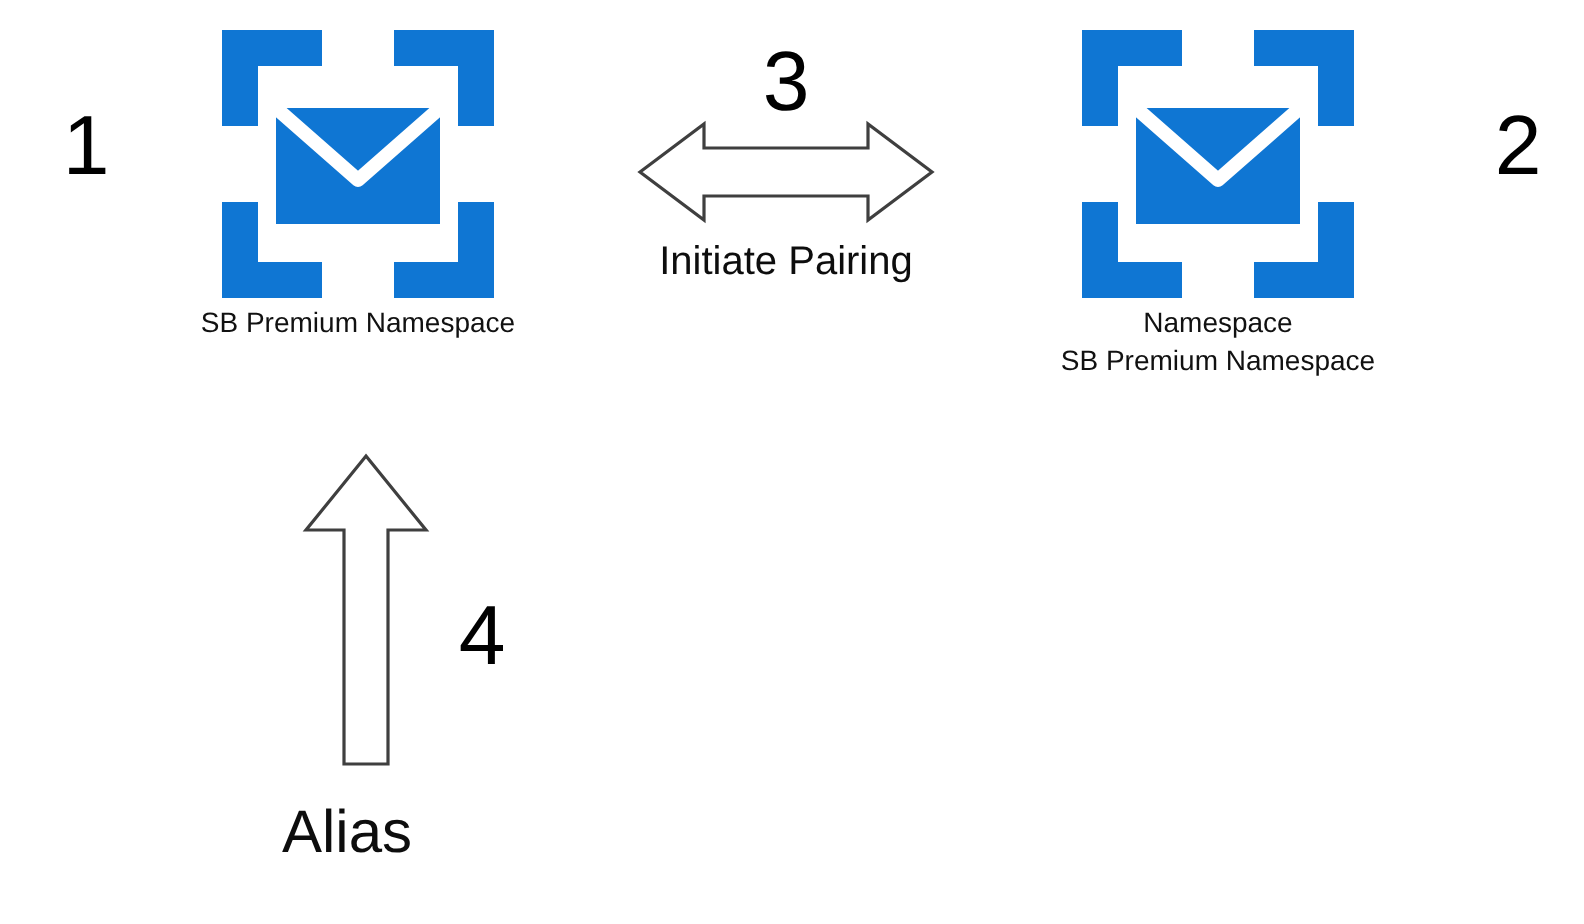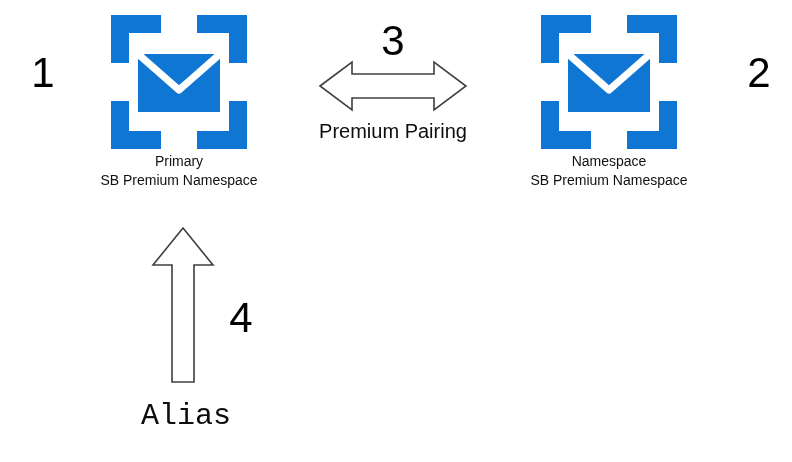--- a/index.html
+++ b/index.html
@@ -58,21 +58,21 @@
   .arrow-svg { display: block; }
   .arrow-label {
     font-family: "Liberation Sans", sans-serif;
     font-size: 20px;
     line-height: 1.1;
     color: #0d0d0d;
     text-align: center;
     white-space: nowrap;
   }
   .alias-label {
-    font-family: Liberation Mono, monospace;
+    font-family: Liberation Sans, sans-serif;
     font-size: 30px;
     line-height: 1.1;
     color: #0d0d0d;
     text-align: left;
     white-space: nowrap;
   }
 </style>
 </head>
 <body>
 
@@ -87,30 +87,29 @@
         <path d="M0 0 H50 V18 H18 V48 H0 Z" fill="#0f76d3"></path>
         <path d="M136 0 H86 V18 H118 V48 H136 Z" fill="#0f76d3"></path>
         <path d="M0 134 H50 V116 H18 V86 H0 Z" fill="#0f76d3"></path>
         <path d="M136 134 H86 V116 H118 V86 H136 Z" fill="#0f76d3"></path>
 
         <rect x="27" y="39" width="82" height="58" fill="#0f76d3"></rect>
 
         <path d="M27 39 L68 75 L109 39" fill="none" stroke="#ffffff" stroke-width="7" stroke-linejoin="round" stroke-linecap="round"></path>
       </svg>
     </div>
-    <div class="ns-caption">Primary</div>
     <div class="ns-caption">SB Premium Namespace</div>
   </div>
 
   <div class="abs" style="left:318px; top:60px; width:150px;">
     <svg class="arrow-svg" width="150" height="52" viewBox="0 0 150 52">
       <path d="M2 26 L34 2 L34 14 L116 14 L116 2 L148 26 L116 50 L116 38 L34 38 L34 50 Z" fill="#ffffff" stroke="#3f3f3f" stroke-width="1.6" stroke-linejoin="miter"></path>
     </svg>
   </div>
-  <div class="abs arrow-label" style="left:318px; top:120px; width:150px;">Premium Pairing</div>
+  <div class="abs arrow-label" style="left:318px; top:120px; width:150px;">Initiate Pairing</div>
 
   <div class="abs step-number" style="left:370px; top:20px; width:46px;">3</div>
 
   <div class="abs namespace-node" style="left:509px; top:12px;">
     <div class="ns-icon-wrap">
       <svg width="136" height="134" viewBox="0 0 136 134" aria-hidden="true">
         <path d="M0 0 H50 V18 H18 V48 H0 Z" fill="#0f76d3"></path>
         <path d="M136 0 H86 V18 H118 V48 H136 Z" fill="#0f76d3"></path>
         <path d="M0 134 H50 V116 H18 V86 H0 Z" fill="#0f76d3"></path>
         <path d="M136 134 H86 V116 H118 V86 H136 Z" fill="#0f76d3"></path>

